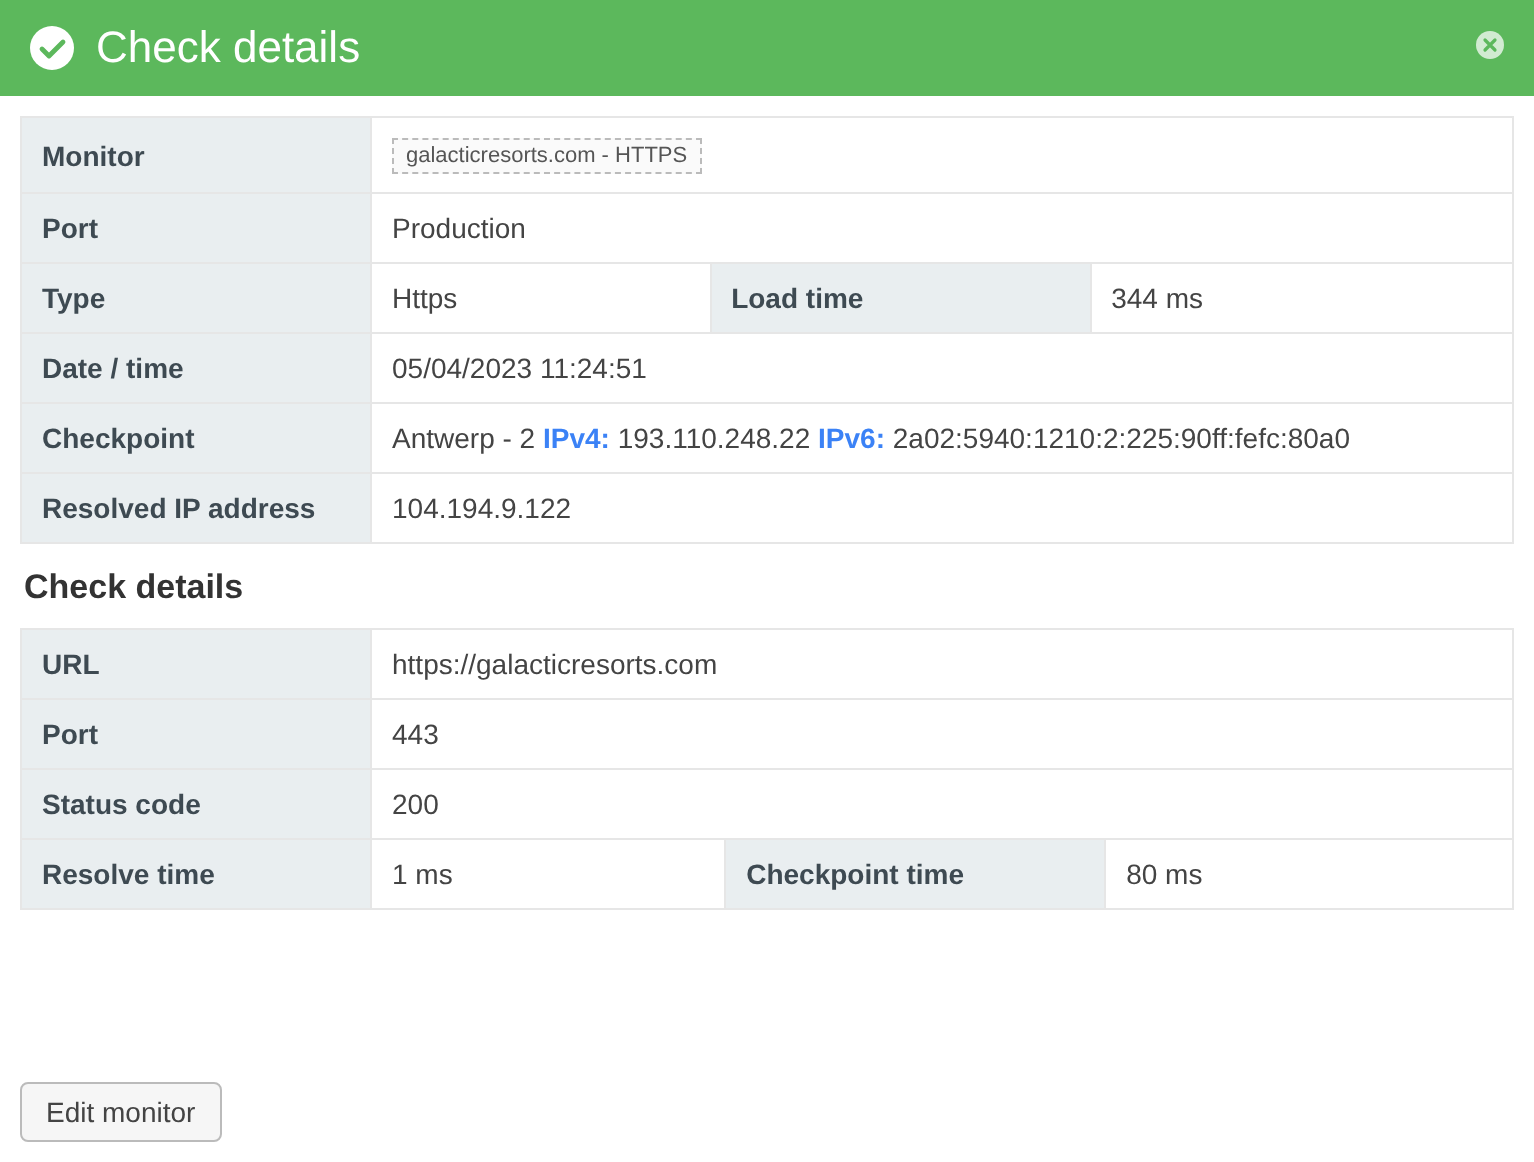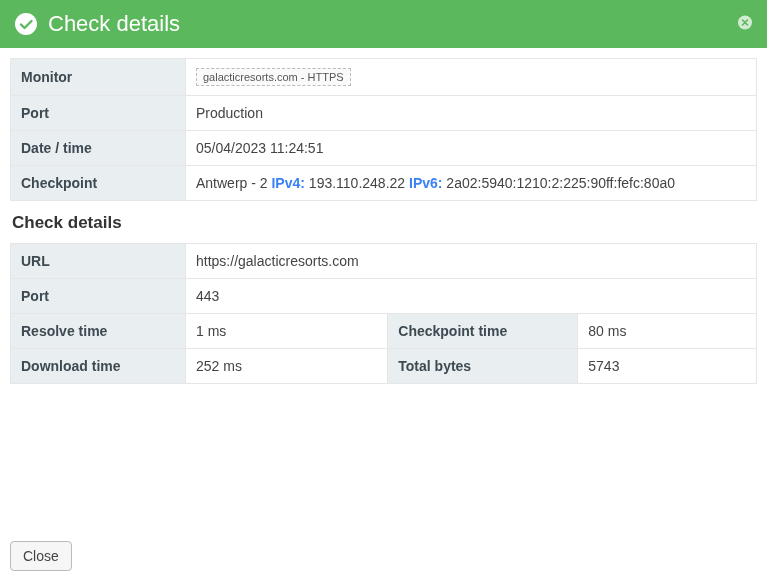--- a/index.html
+++ b/index.html
@@ -129,56 +129,64 @@
       <td class="label">Monitor</td>
       <td colspan="3">
         <span class="pill">galacticresorts.com - HTTPS</span>
       </td>
     </tr>
     <tr>
       <td class="label">Port</td>
       <td colspan="3">Production</td>
     </tr>
     <tr>
+      <td class="label">Type</td>
+      <td>Https</td>
+      <td class="label2">Load time</td>
+      <td>344 ms</td>
+    </tr>
+    <tr>
       <td class="label">Date / time</td>
       <td colspan="3">05/04/2023 11:24:51</td>
     </tr>
     <tr>
       <td class="label">Checkpoint</td>
       <td colspan="3">
         <span>Antwerp - 2 </span><span class="ipbold">IPv4:</span><span> 193.110.248.22 </span><span class="ipbold">IPv6:</span><span> 2a02:5940:1210:2:225:90ff:fefc:80a0</span>
       </td>
+    </tr>
+    <tr>
+      <td class="label">Resolved IP address</td>
+      <td colspan="3">104.194.9.122</td>
     </tr>
   </tbody>
     </table>
 
   <div class="section-title">Check details</div>
 
   <table class="details">
     <tbody>
         <tr>
       <td class="label">URL</td>
       <td colspan="3">https://galacticresorts.com</td>
     </tr>
     <tr>
       <td class="label">Port</td>
       <td colspan="3">443</td>
     </tr>
     <tr>
+      <td class="label">Status code</td>
+      <td colspan="3">200</td>
+    </tr>
+    <tr>
       <td class="label">Resolve time</td>
       <td>1 ms</td>
       <td class="label2">Checkpoint time</td>
       <td>80 ms</td>
-    </tr>
-    <tr>
-      <td class="label">Download time</td>
-      <td>252 ms</td>
-      <td class="label2">Total bytes</td>
-      <td>5743</td>
     </tr>
   </tbody>
     </table>
 
 </div>
 
 <div class="footer">
-  <button class="btn">Close</button>
+  <button class="btn">Edit monitor</button>
 </div>
 
 </body></html>

